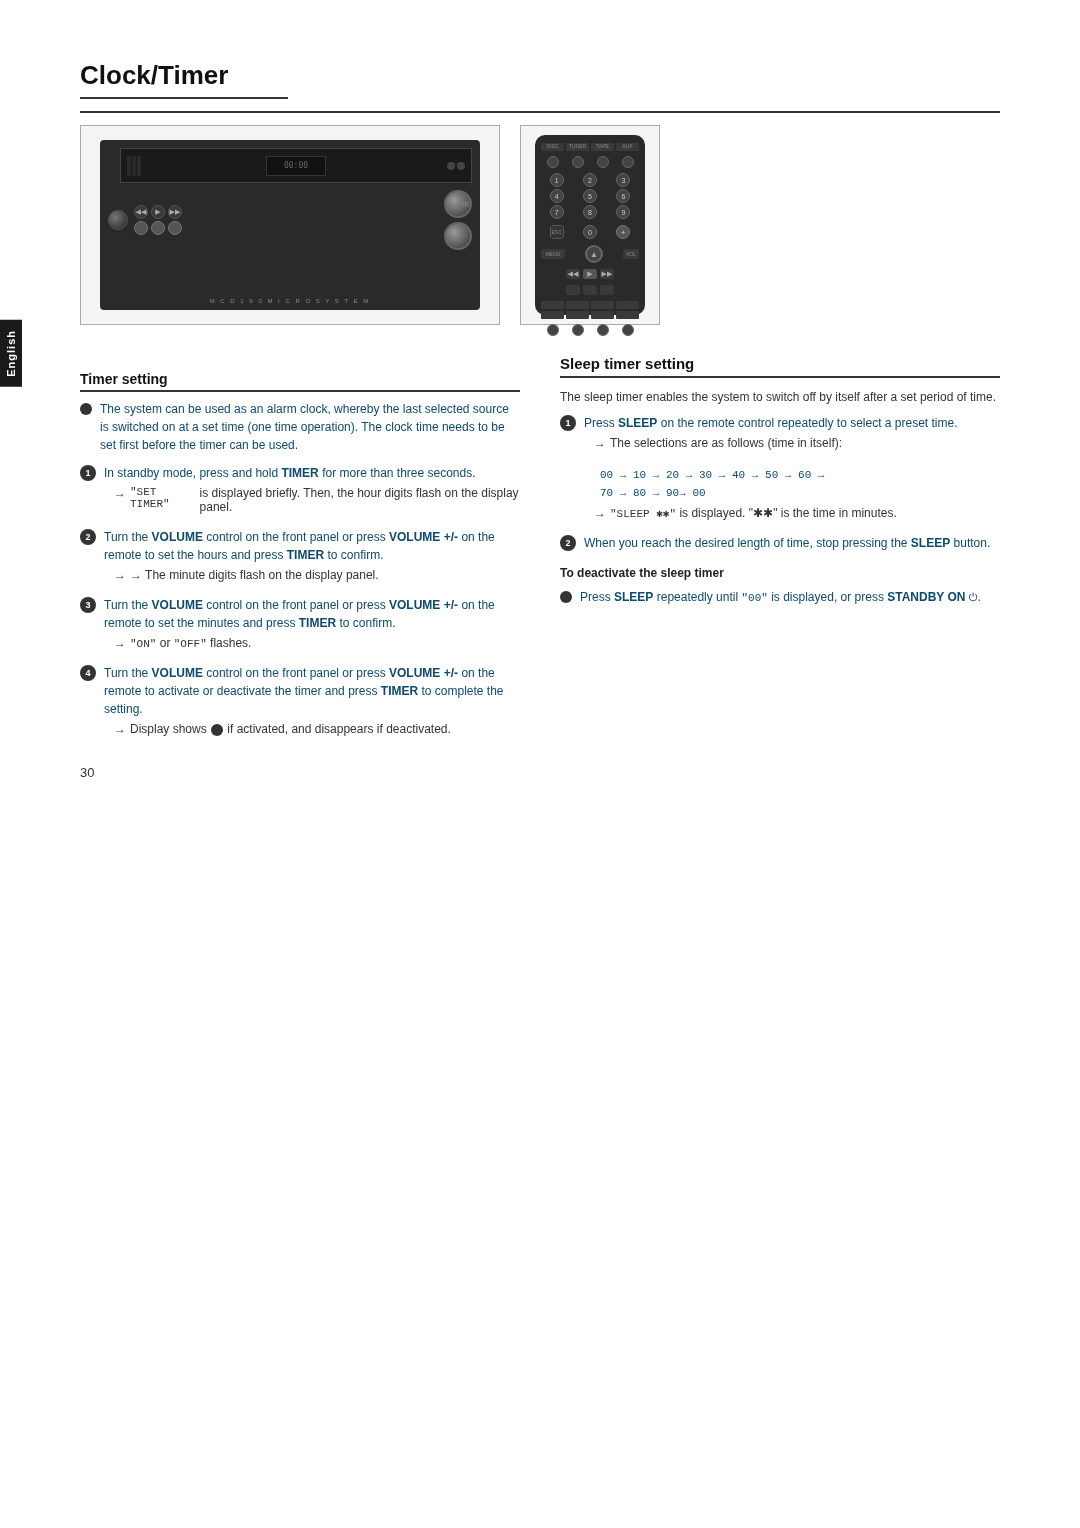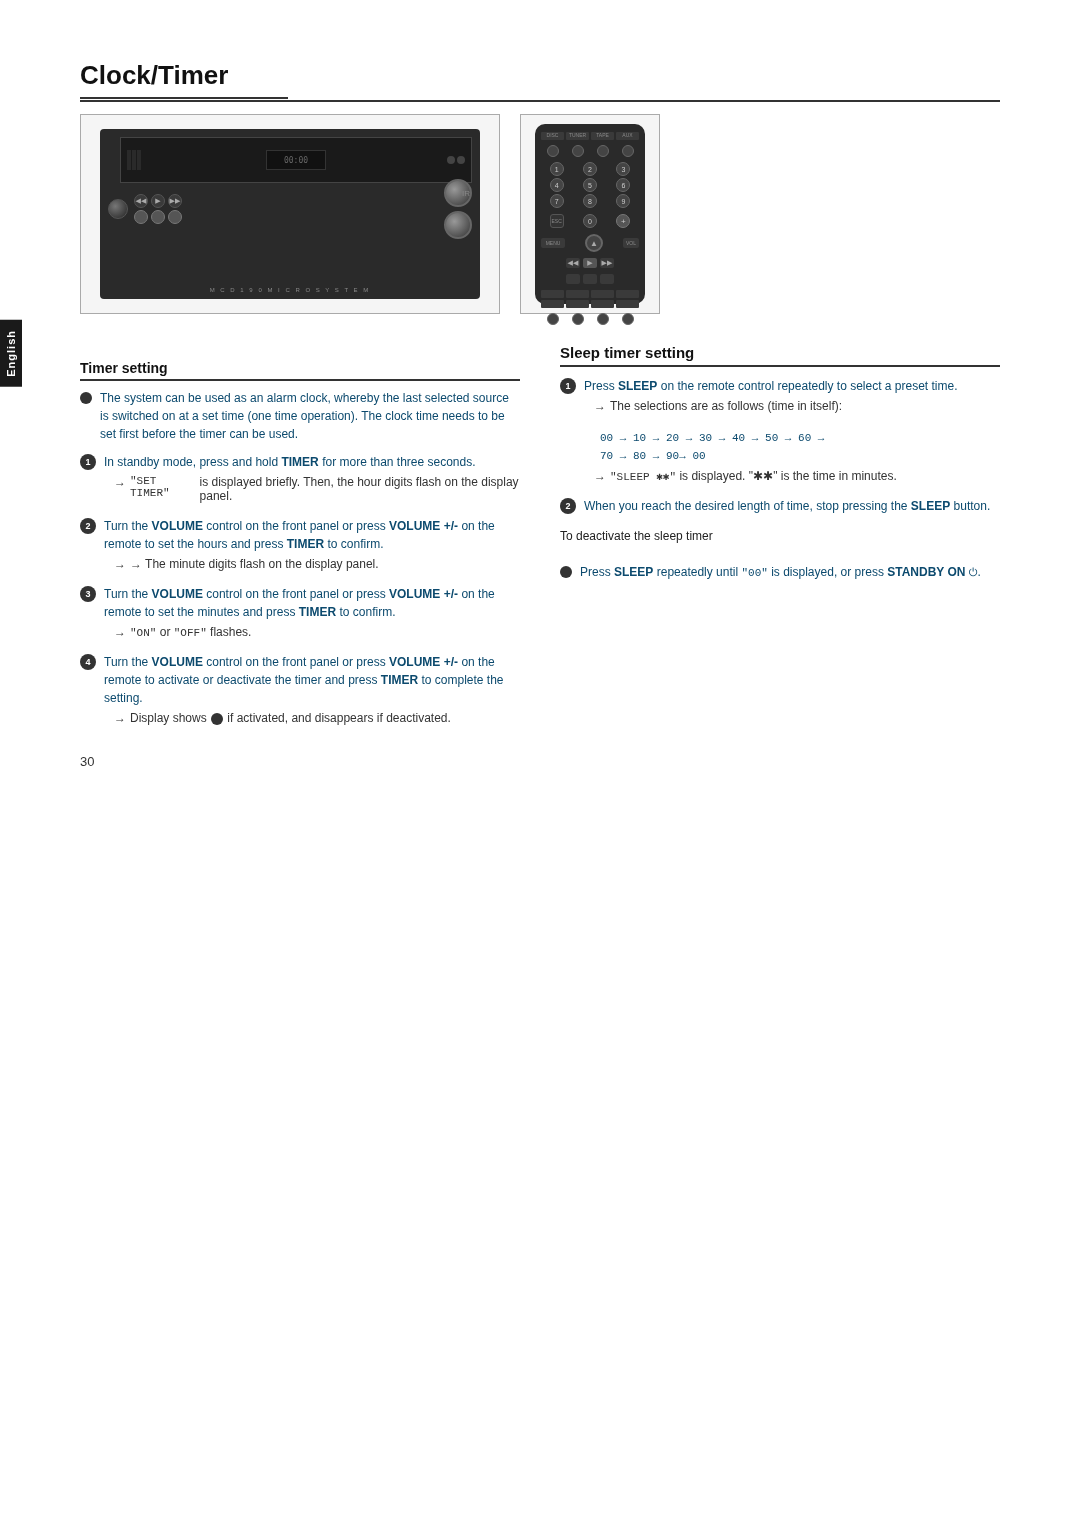--- a/index.html
+++ b/index.html
@@ -31,21 +31,21 @@
       transform: rotate(180deg);
       padding: 10px 5px;
       letter-spacing: 1px;
     }
 
     
     .page-title {
       font-size: 26px;
       font-weight: bold;
       color: #111;
-      margin-bottom: 1px;
+      margin-bottom: 12px;
       padding-bottom: 6px;
       border-bottom: 2px solid #333;
       display: inline-block;
       padding-right: 60px;
       text-align: center;
     }
 
     
     .device-image-area {
       display: flex;
@@ -195,22 +195,22 @@
     .page-num {
       position: absolute;
       bottom: 30px;
       left: 80px;
       font-size: 13px;
       color: #333;
     }
 
     .sub-heading {
       font-size: 12px;
-      font-weight: normal;
-      margin-bottom: 20px;
+      font-weight: bold;
+      margin-bottom: 8px;
       margin-top: 8px;
     }
 
     .inline-icon {
       display: inline-block;
       width: 12px;
       height: 12px;
       border-radius: 50%;
       background: #333;
       vertical-align: middle;
@@ -236,21 +236,21 @@
   <h1 class="page-title">Clock/Timer</h1>
 
   <hr class="title-rule">
 
   
   <div class="device-image-area">
 
     <div class="main-unit">
       <div class="main-unit-inner">
 
-        <div style="position:absolute;top:8px;left:20px;right:8px;height:46px;background:#1a1a1a;border:1px solid #444;display:flex;align-items:center;padding:0 6px;gap:2px;">
+        <div style="position:absolute;top:8px;left:20px;right:8px;height:35px;background:#1a1a1a;border:1px solid #444;display:flex;align-items:center;padding:0 6px;gap:2px;">
           <div style="flex:1;display:flex;gap:1px;">
             <div style="width:4px;height:20px;background:#2a2a2a;"></div>
             <div style="width:4px;height:20px;background:#2a2a2a;"></div>
             <div style="width:4px;height:20px;background:#2a2a2a;"></div>
           </div>
           <div style="width:60px;height:20px;background:#111;border:1px solid #333;display:flex;align-items:center;justify-content:center;">
             <span style="color:#666;font-size:8px;font-family:monospace;">00:00</span>
           </div>
           <div style="flex:1;display:flex;justify-content:flex-end;gap:2px;">
             <div style="width:8px;height:8px;border-radius:50%;background:#444;"></div>
@@ -457,20 +457,21 @@
           </div>
         </div>
 
       </div>
     </div>
 
     <div>
 
       <div>
         <h2 class="section-title">Sleep timer setting</h2>
+        <p class="body-text">The sleep timer enables the system to switch off by itself after a set period of time.</p>
 
         <div class="instruction-item">
           <div class="step-num">1</div>
           <div class="step-content">
             <p>Press <strong>SLEEP</strong> on the remote control repeatedly to select a preset time.</p>
             <div class="arrow-note">
               <span class="arrow-sym">→</span>
               <span>The selections are as follows (time in itself):</span>
             </div>
             <div style="margin-left:16px;margin-top:17px;margin-bottom:3px;">

